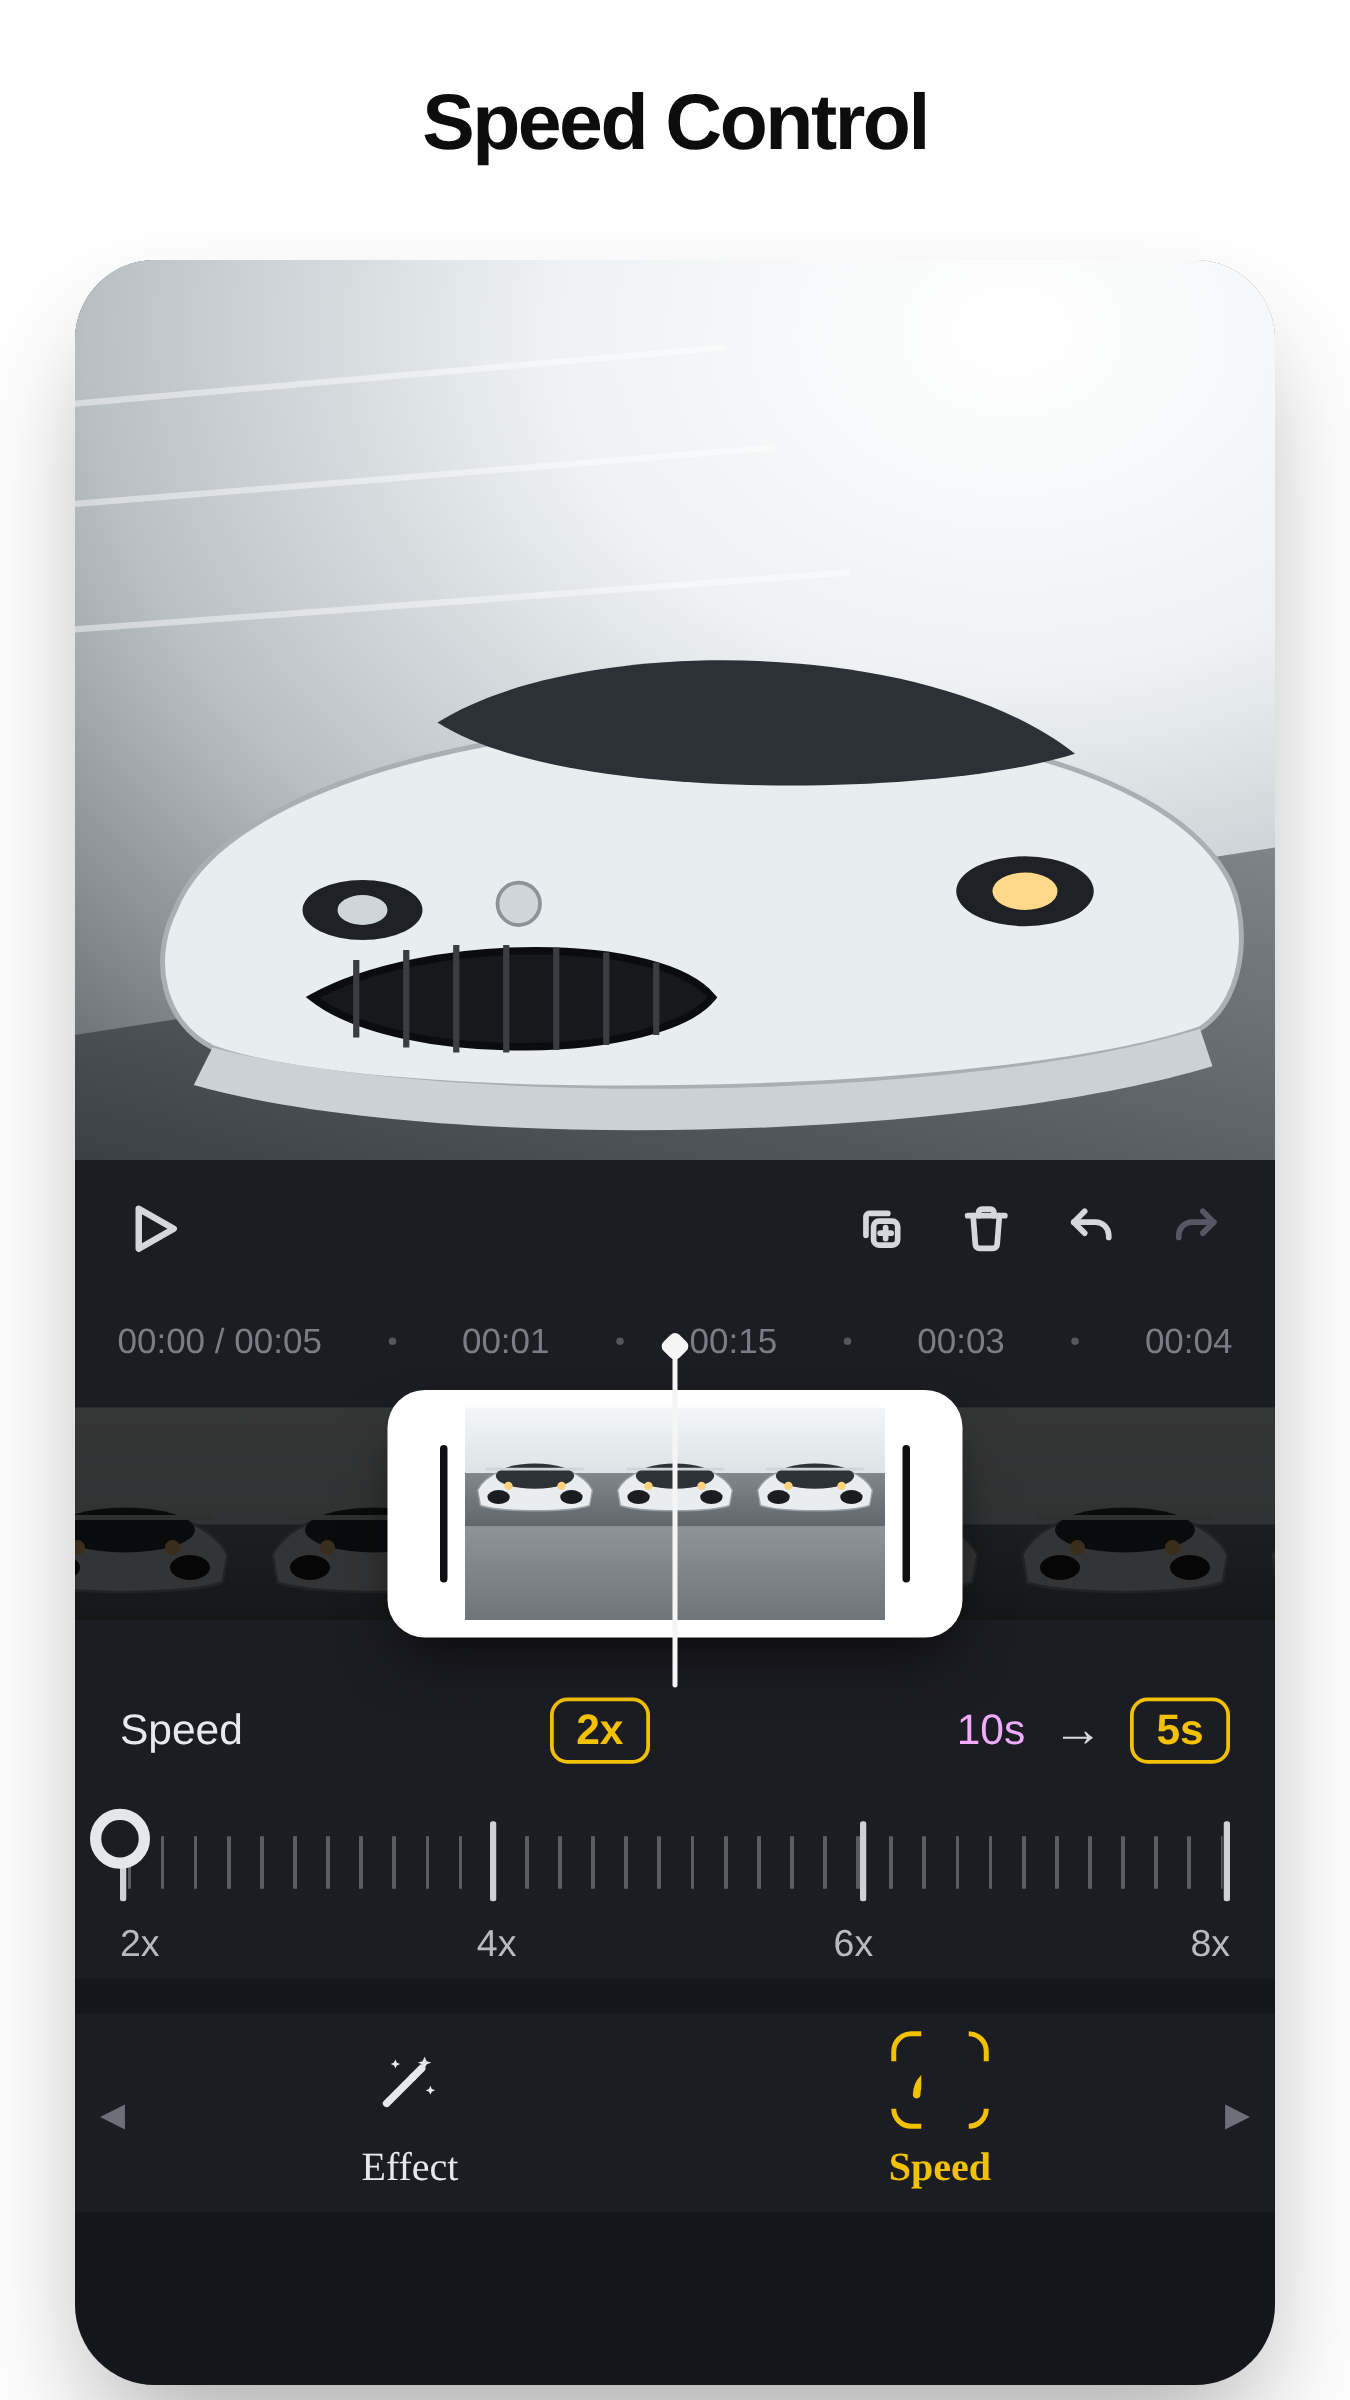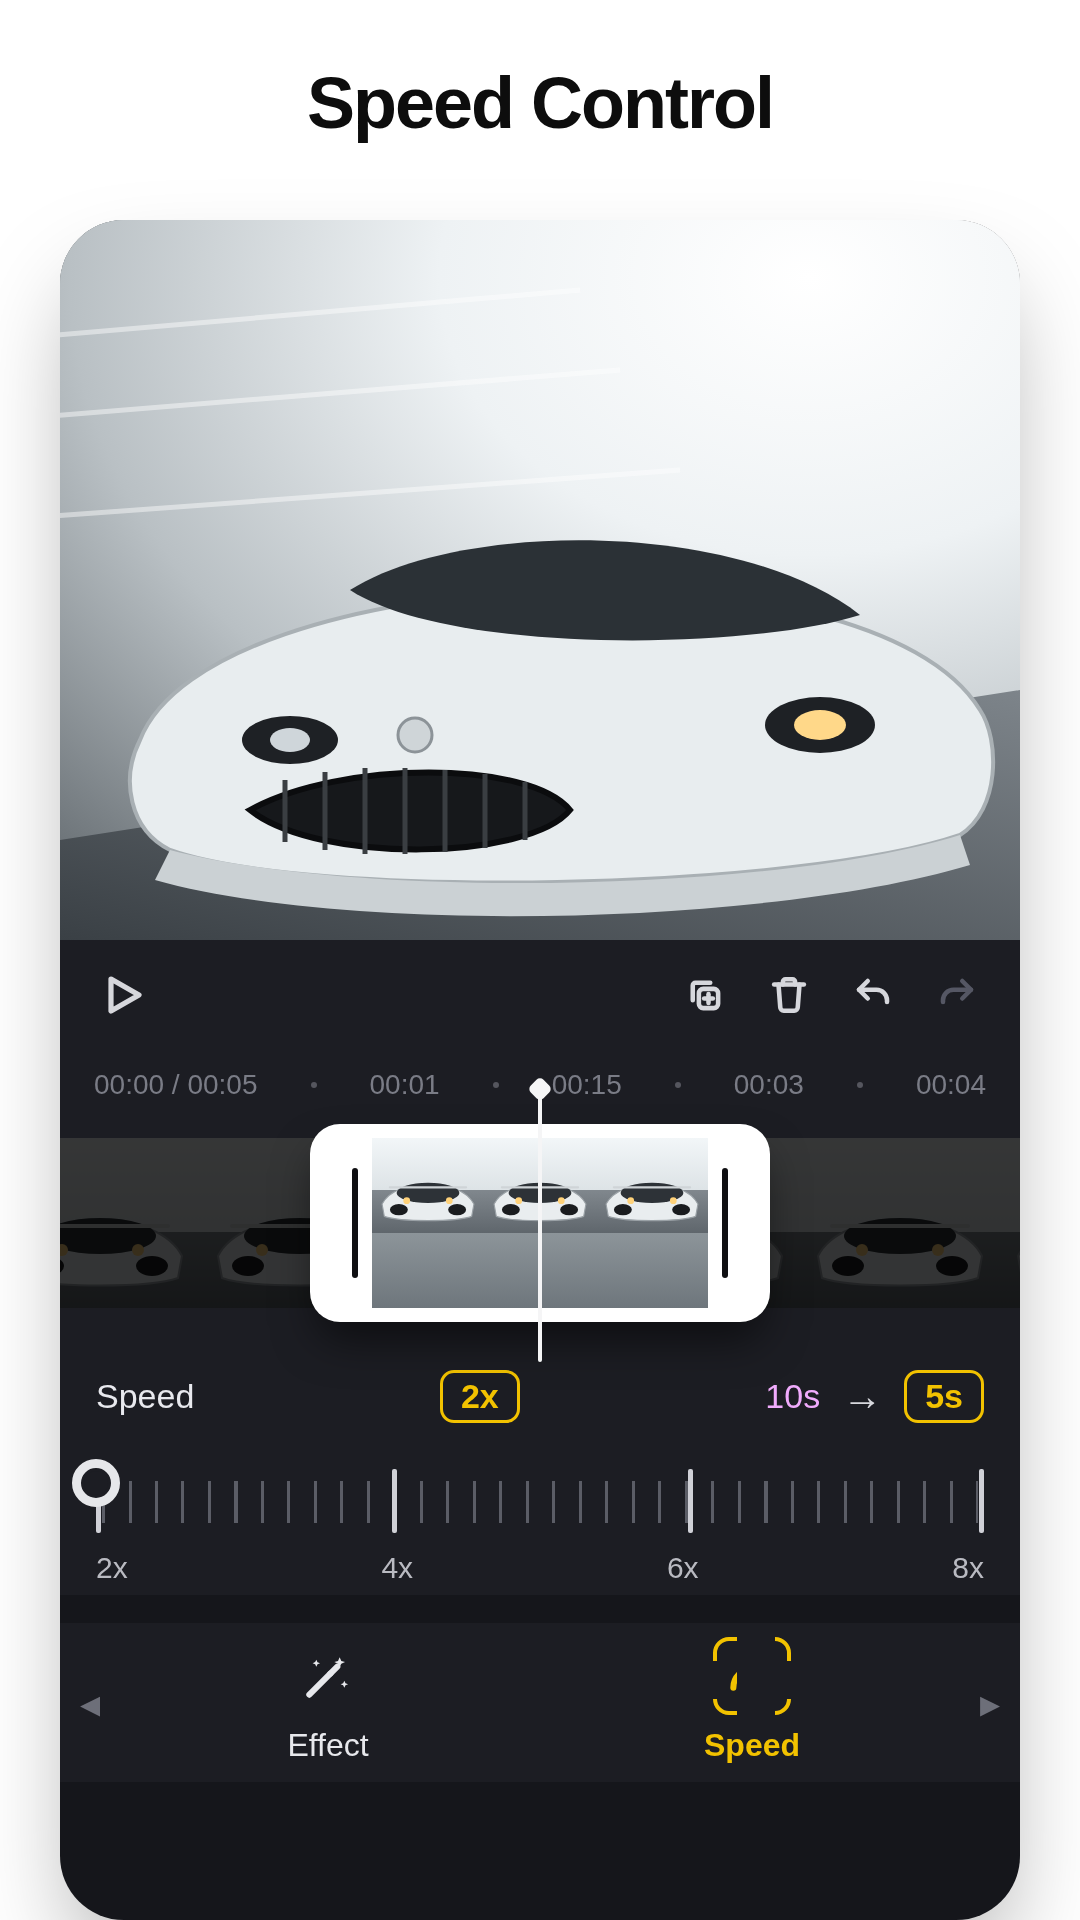--- a/index.html
+++ b/index.html
@@ -9,31 +9,31 @@
     background: #ffffff;
     font-family: -apple-system, "Helvetica Neue", Arial, sans-serif;
     overflow: hidden;
   }
 
   
   .promo-title {
     width: 100%;
     text-align: center;
     font-weight: 800;
-    font-size: 72px;
+    font-size: 63px;
     letter-spacing: -2px;
     color: #0d0d0d;
     padding-top: 62px;
   }
 
   
   .phone {
     position: absolute;
     left: 60px;
-    top: 220px;
+    top: 208px;
     width: 960px;
     height: 1700px;     
     border-radius: 64px;
     overflow: hidden;
     box-shadow: 0 50px 100px -20px rgba(0,0,0,.35);
     background: #15161b;
   }
 
   
   .preview {
@@ -184,21 +184,21 @@
     display:flex; align-items:center;
     padding: 0 8px 0;
     gap:6px;
     background:#1c1d23;
   }
   .nav-arrow{
     width:44px;height:88px;display:flex;align-items:center;justify-content:center;
     color:#6d6f79; font-size:40px;
   }
   .tabs{
-    flex:1; display:flex; justify-content:flex-start; gap:4px;
+    flex:1; display:flex; justify-content:flex-start; gap:4px;font-family:Liberation Serif, serif;
   }
   .tool{
     flex:1;
     display:flex; flex-direction:column; align-items:center; justify-content:center;
     gap:12px;
     color:#e7e8ec; font-size:32px;
     padding:14px 0 18px;
     border-radius:18px;
     cursor:pointer;
   }

